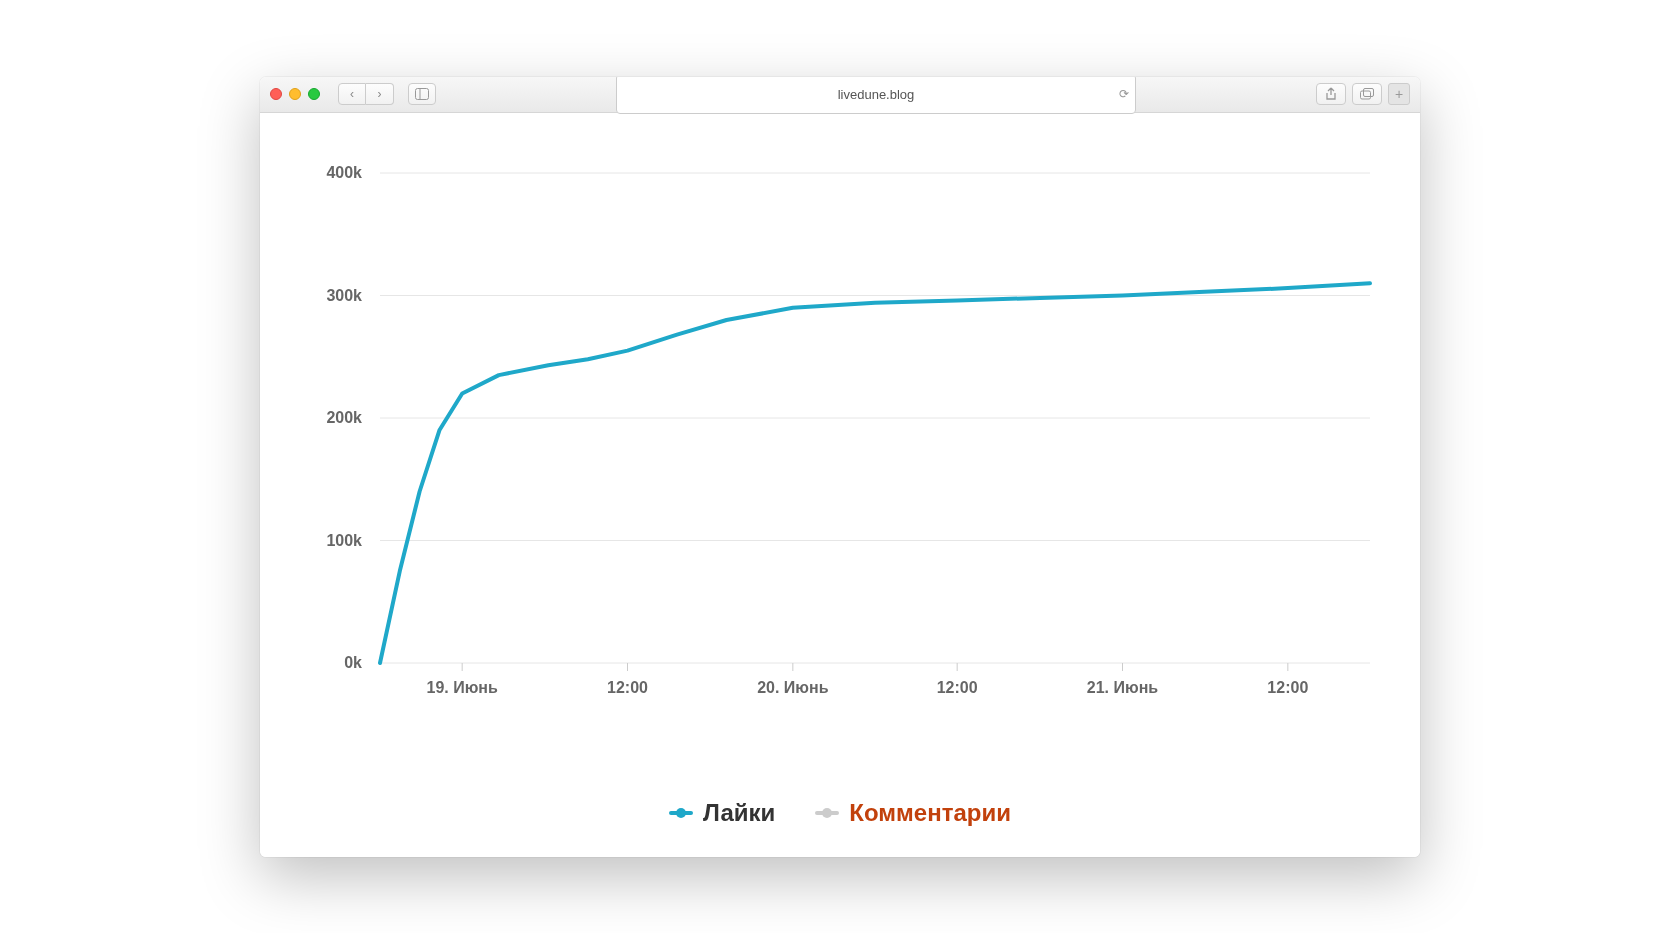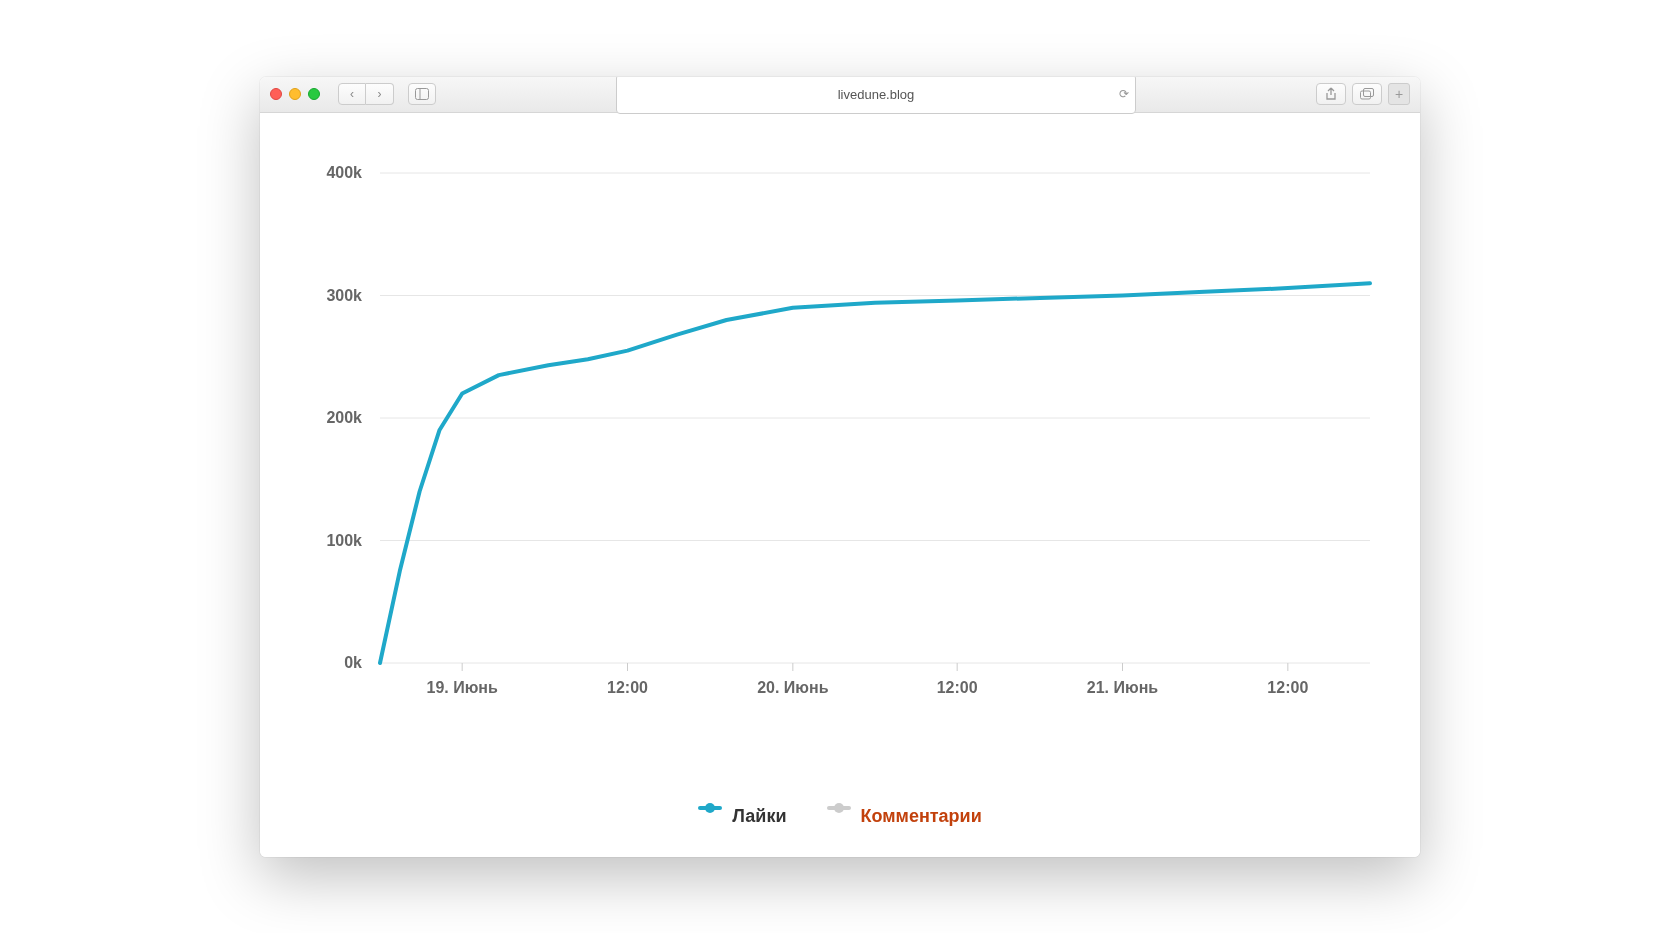--- a/index.html
+++ b/index.html
@@ -111,23 +111,23 @@
     font-weight: 600;
   }
   .legend {
     display: flex;
     justify-content: center;
     gap: 40px;
     padding-top: 30px;
   }
   .legend-item {
     display: flex;
-    align-items: flex-start;
+    align-items: center;
     gap: 10px;
-    font-size: 18px;
+    font-size: 24px;
     cursor: pointer;
   }
   .legend-swatch {
     width: 24px; height: 4px;
     border-radius: 2px;
     position: relative;
   }
   .legend-swatch::after {
     content: '';
     position: absolute;

